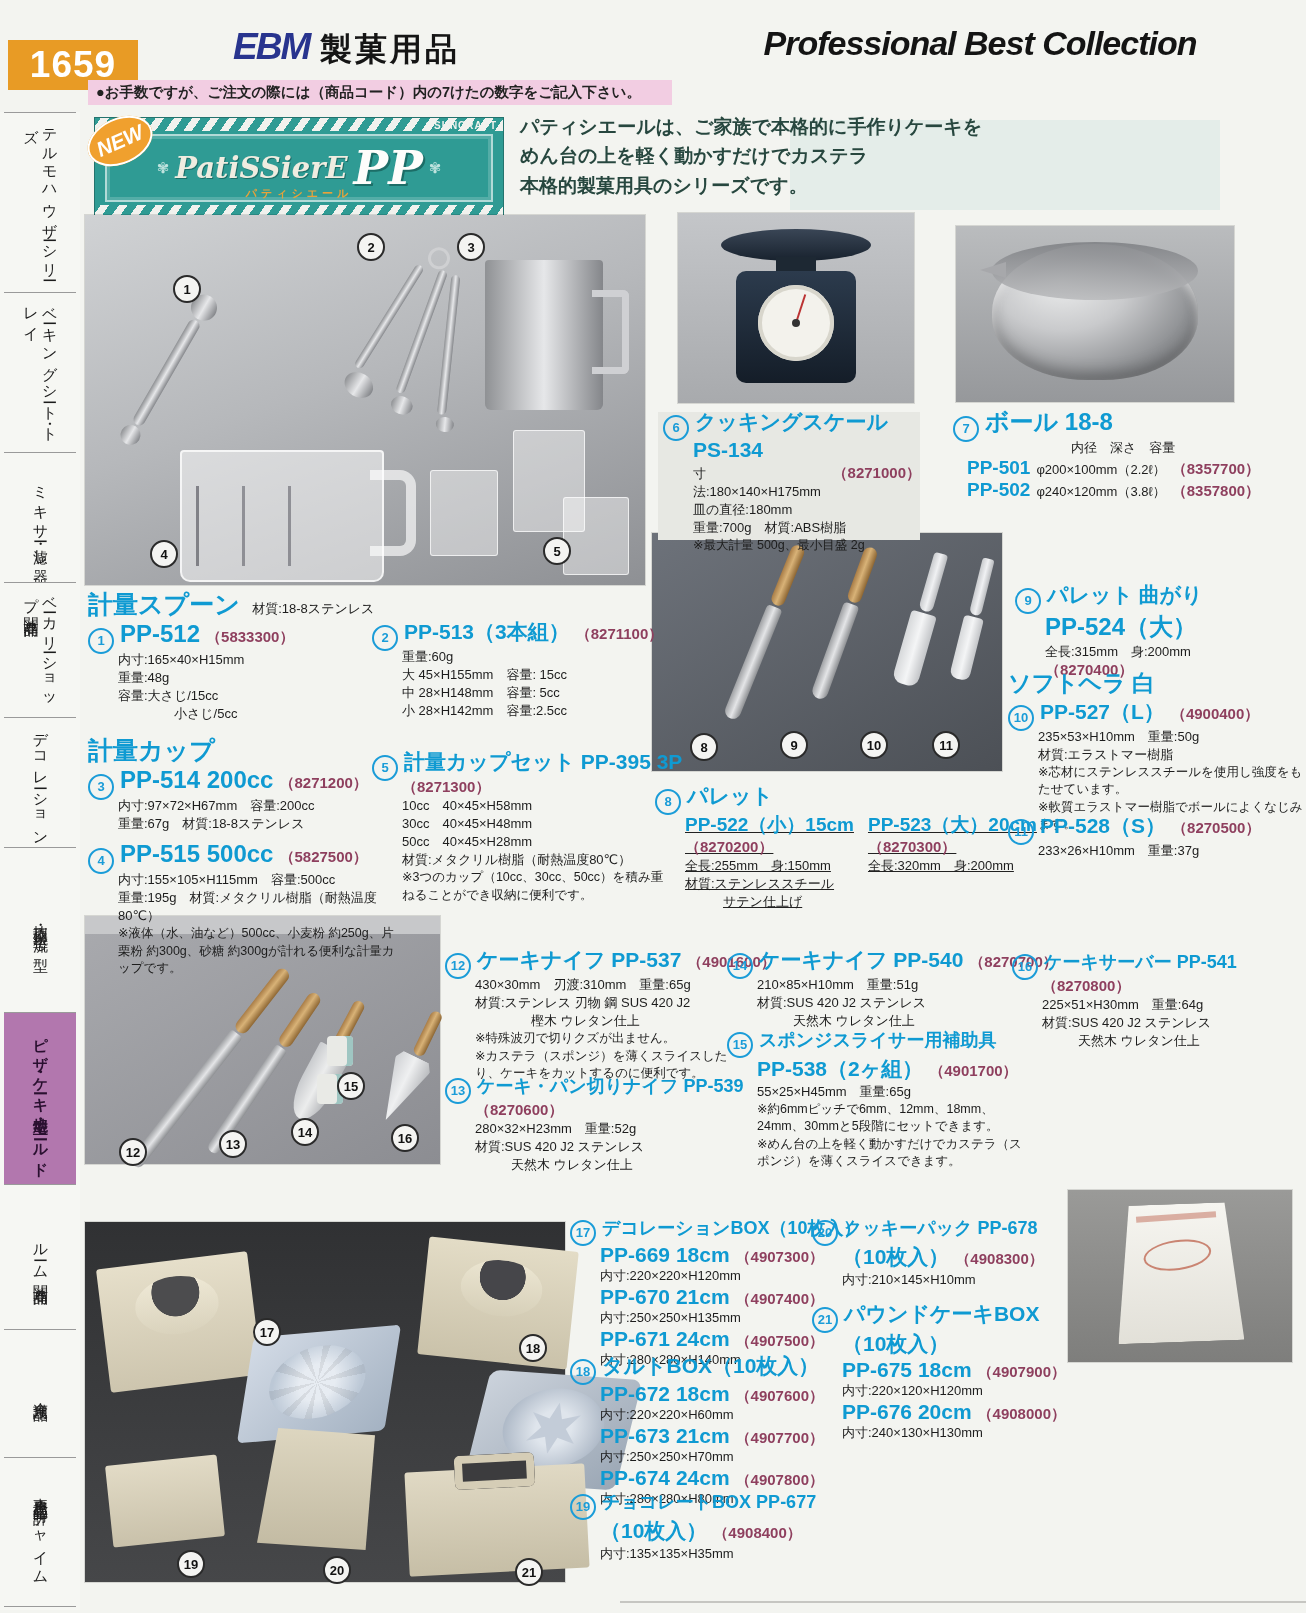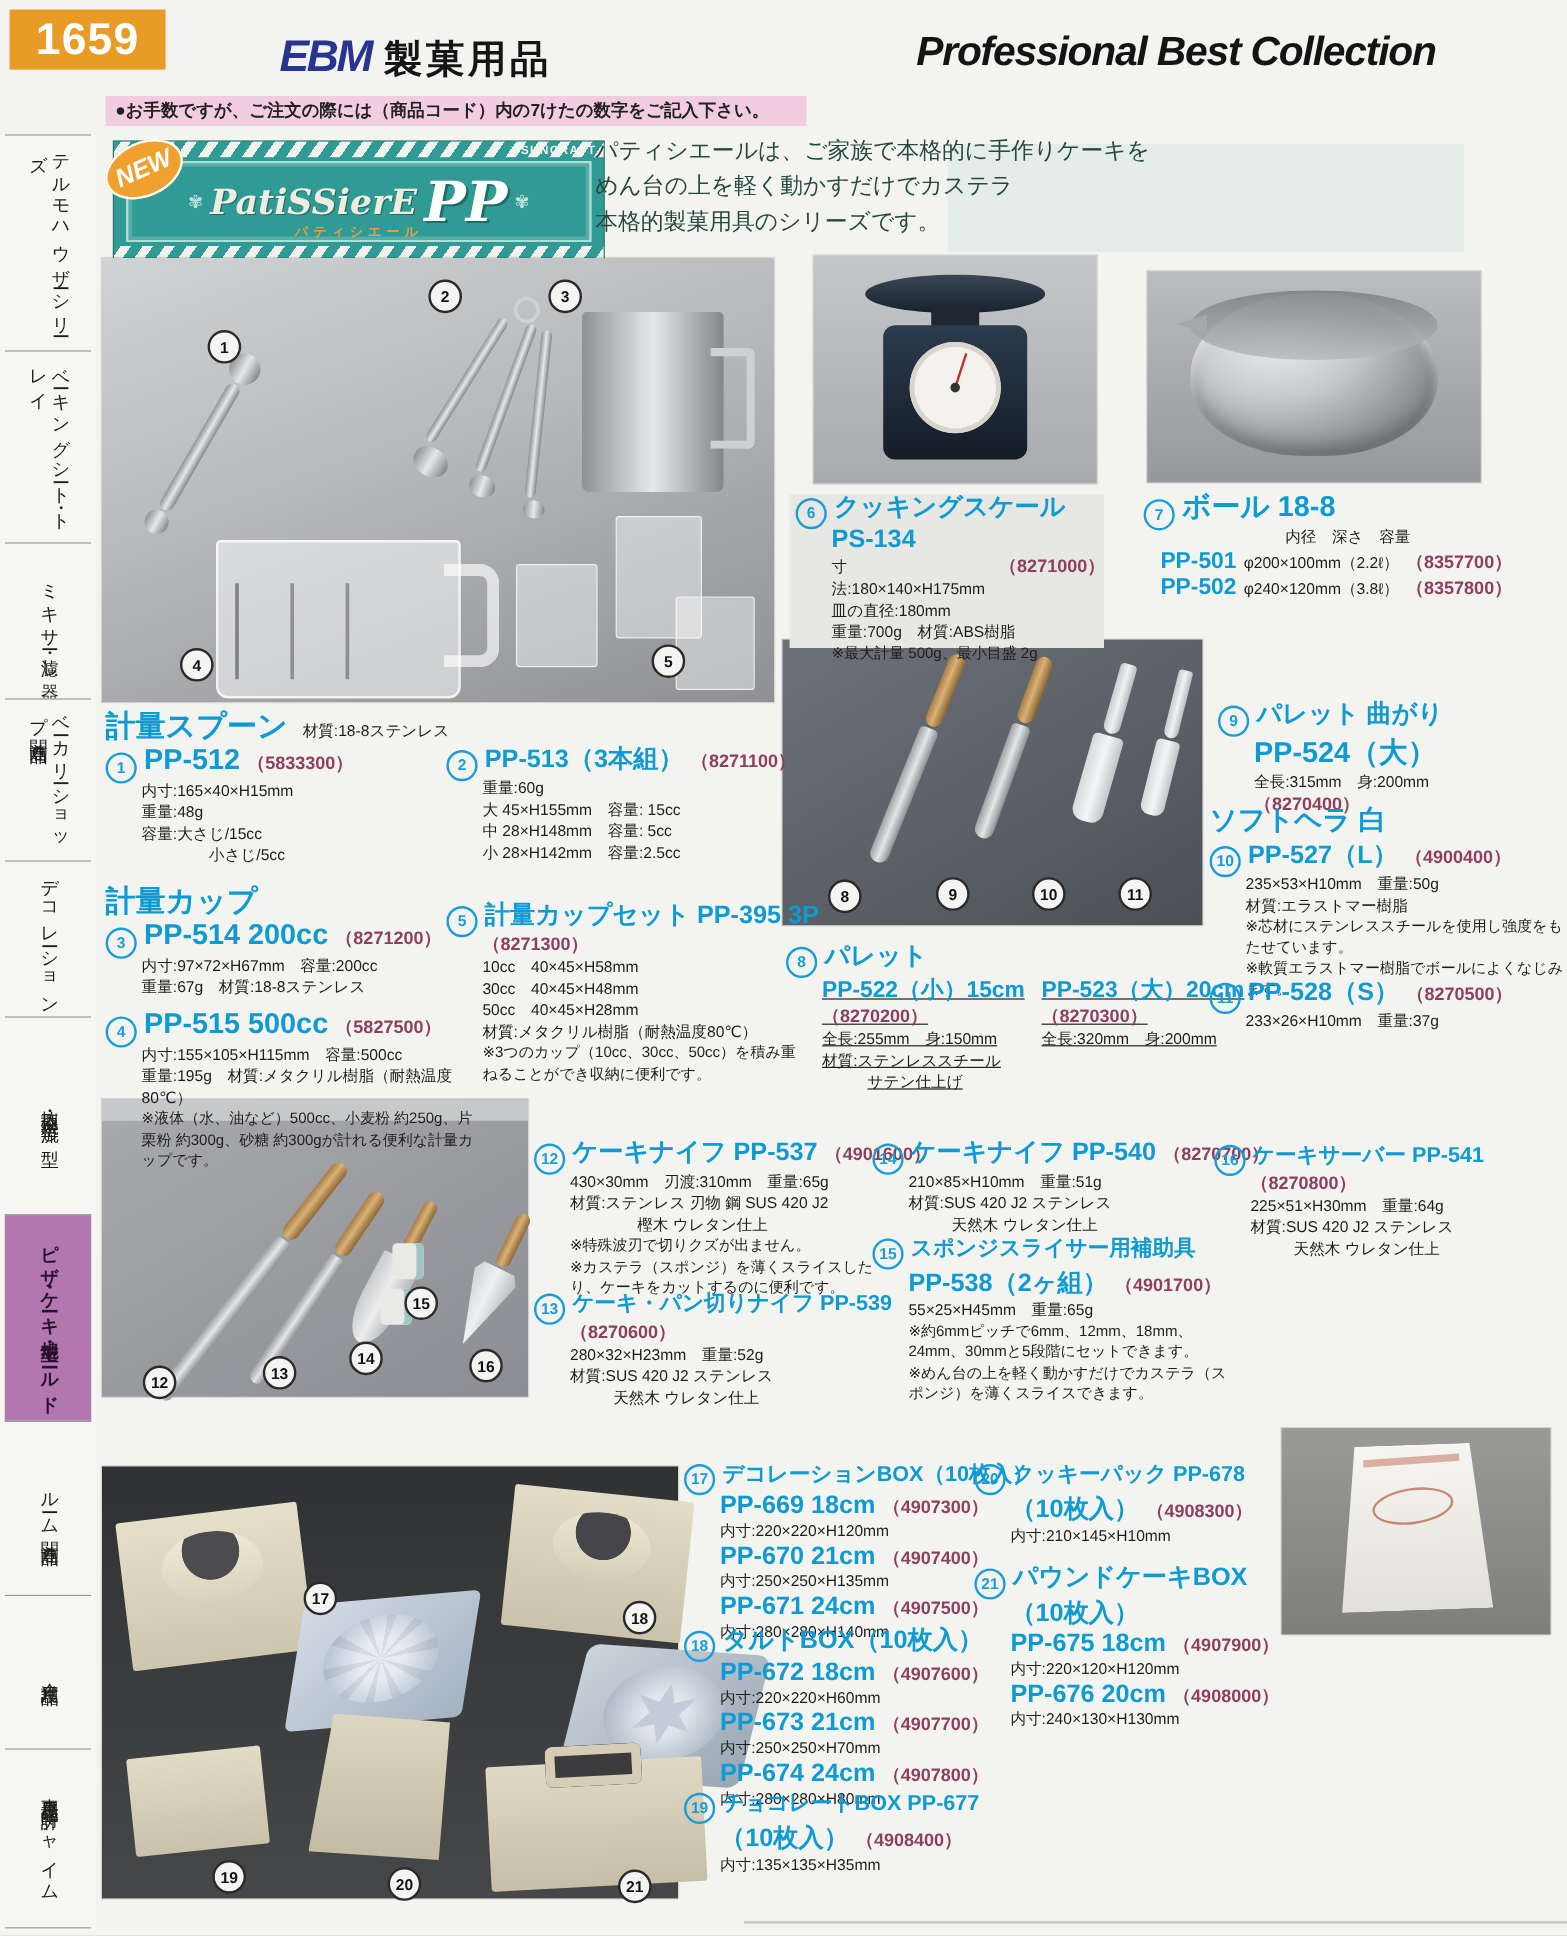--- a/index.html
+++ b/index.html
@@ -1,21 +1,21 @@
 <!DOCTYPE html>
 <html><head>
 <meta charset="utf-8">
 <style>
   html,body{margin:0;padding:0;background:#d8d8d4;}
   .sheet{position:relative;width:1306px;height:1613px;background:#f3f4f0;overflow:hidden;
          font-family:"Liberation Sans","DejaVu Sans",sans-serif;color:#222;}
   .abs{position:absolute;}
 
   
-  .pagebox{left:8px;top:8px;width:130px;height:50px;background:#e89b25;color:#fff;
+  .pagebox{left:8px;top:40px;width:130px;height:50px;background:#e89b25;color:#fff;
            font-size:37px;font-weight:bold;display:flex;align-items:center;justify-content:center;letter-spacing:1px;}
   .brand{left:233px;top:26px;font-size:37px;font-weight:bold;font-style:italic;color:#28348e;letter-spacing:-2px;}
   .category{left:320px;top:28px;font-size:32px;font-weight:bold;color:#151515;letter-spacing:3px;}
   .collection{left:740px;top:24px;width:480px;text-align:center;font-size:34px;font-weight:bold;font-style:italic;color:#141414;letter-spacing:-1px;}
   .notice{left:88px;top:80px;width:568px;height:25px;background:#f2cde2;display:flex;align-items:center;
           padding:0 8px;font-size:14.5px;font-weight:bold;color:#222;}
 
   
   .srail{left:0;top:112px;width:80px;height:1498px;background:#f6f7f3;}
   .stab{position:absolute;left:4px;width:72px;display:flex;align-items:center;justify-content:center;
@@ -36,21 +36,21 @@
   .logomain{font-family:"DejaVu Serif","Liberation Serif",serif;font-style:italic;font-weight:bold;
             color:#efece0;font-size:29px;text-shadow:1px 1px 0 #1c6d67;}
   .logopp{font-family:"DejaVu Serif","Liberation Serif",serif;font-style:italic;font-weight:bold;
           color:#fdfdfb;font-size:46px;margin-left:6px;text-shadow:2px 2px 0 #1c6d67;}
   .ornament{color:#bfe3de;font-size:15px;margin:0 6px;}
   .ruby{position:absolute;left:0;right:0;bottom:17px;text-align:center;color:#e8a23a;font-size:11px;letter-spacing:4px;font-weight:bold;}
   .maker{position:absolute;right:6px;top:2px;color:#f2f3ef;font-size:10px;font-weight:bold;letter-spacing:1px;}
   .newbadge{left:86px;top:118px;width:68px;height:46px;background:#f0a02e;border-radius:50%;
             transform:rotate(-24deg);display:flex;align-items:center;justify-content:center;
             color:#fff;font-weight:bold;font-style:italic;font-size:21px;box-shadow:0 0 0 2px #fff inset;}
-  .intro{left:496px;top:112px;width:480px;font-size:19px;font-weight:normal;color:#27473f;line-height:1.55;}
+  .intro{left:520px;top:112px;width:480px;font-size:19px;font-weight:bold;color:#27473f;line-height:1.55;}
   .ghost{left:790px;top:120px;width:430px;height:90px;background:rgba(47,155,148,0.07);}
 
   
   .photo{box-shadow:0 0 0 1px rgba(0,0,0,.12);}
   .ph1{left:85px;top:215px;width:560px;height:370px;background:linear-gradient(160deg,#d0d2d4 0%,#b6b8bb 45%,#8e9094 100%);}
   .ph2{left:678px;top:213px;width:236px;height:190px;background:linear-gradient(#c4c6c9,#a8aaad);}
   .ph3{left:956px;top:226px;width:278px;height:176px;background:linear-gradient(#babcbe,#96989b);}
   .ph4{left:652px;top:533px;width:350px;height:238px;background:linear-gradient(150deg,#6d727a,#4c5056);}
   .ph5{left:85px;top:916px;width:355px;height:248px;background:linear-gradient(150deg,#a9aaae,#8c8d92);}
   .ph6{left:85px;top:1222px;width:480px;height:360px;background:linear-gradient(#303133,#464749);}

